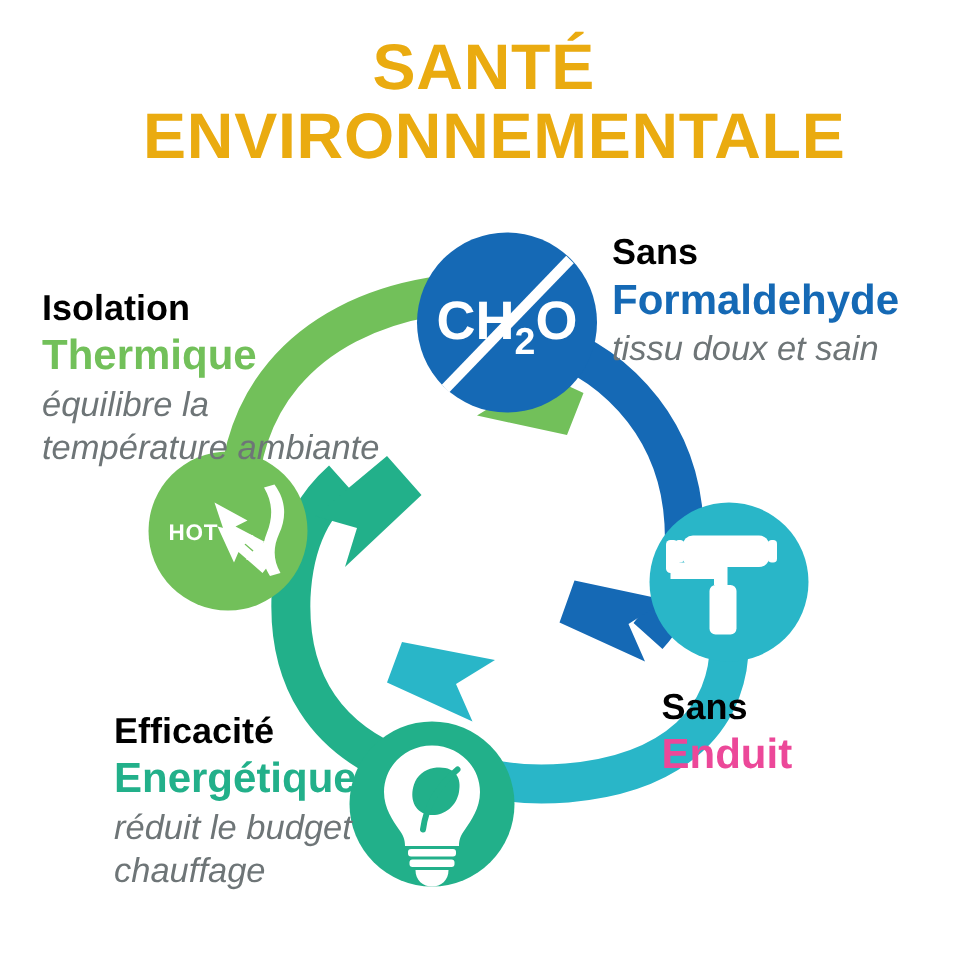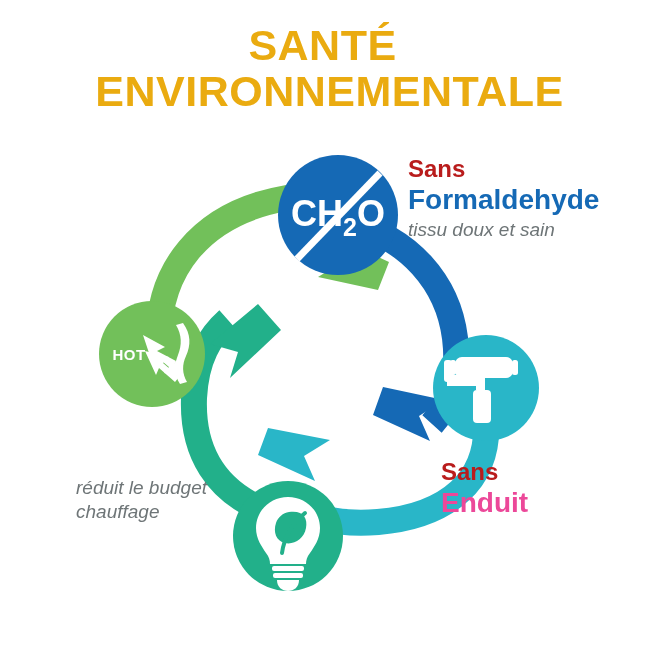--- a/index.html
+++ b/index.html
@@ -47,38 +47,38 @@
     left: 0;
     top: 0;
     width: 645px;
     height: 645px;
   }
 
   
   .callout { position: absolute; }
   .callout .hd {
     display: block;
-    color: #b91c1c;
+    color: #000000;
     font-weight: bold;
     font-size: 24px;
     line-height: 1.18;
     white-space: nowrap;
   }
   .callout .sub {
     display: block;
     font-weight: bold;
     font-size: 28px;
     line-height: 1.18;
     white-space: nowrap;
   }
   .callout .desc {
     display: block;
     color: #6E7577;
     font-style: italic;
-    font-size: 19px;
+    font-size: 23px;
     line-height: 1.26;
     margin-top: 2px;
   }
 
   #callout-thermique { left: 28px; top: 192px; }
   #callout-thermique .sub { color: #72C05A; }
   #callout-thermique .desc { max-width: 226px; }
 
   #callout-formaldehyde { left: 408px; top: 155px; }
   #callout-formaldehyde .sub { color: #1569B5; }
@@ -203,28 +203,35 @@
         <path d="M 143,335 l 22,12 l -8,4 l 19,10 l -3,6 l -19,-10 l -1,8 z"></path>
 
         <path d="M 145,351 l 24,6 l -6,6 l 16,14 l -4,5 l -16,-14 l -3,7 z"></path>
 
         <path d="M 152,349 l 20,17 l 5,-6 l 3,16 l -16,-3 l 5,-6 l -20,-17 z"></path>
       </g>
     </g>
 
   </svg>
 
+  <div class="callout" id="callout-thermique">
+    <span class="hd">Isolation</span>
+    <span class="sub">Thermique</span>
+    <span class="desc">équilibre la température ambiante</span>
+  </div>
 
   <div class="callout" id="callout-formaldehyde">
     <span class="hd">Sans</span>
     <span class="sub">Formaldehyde</span>
     <span class="desc">tissu doux et sain</span>
   </div>
 
   <div class="callout" id="callout-energetique">
+    <span class="hd">Efficacité</span>
+    <span class="sub">Energétique</span>
     <span class="desc">réduit le budget chauffage</span>
   </div>
 
   <div class="callout" id="callout-enduit">
     <span class="hd">Sans</span>
     <span class="sub">Enduit</span>
   </div>
 
 </div>
 

